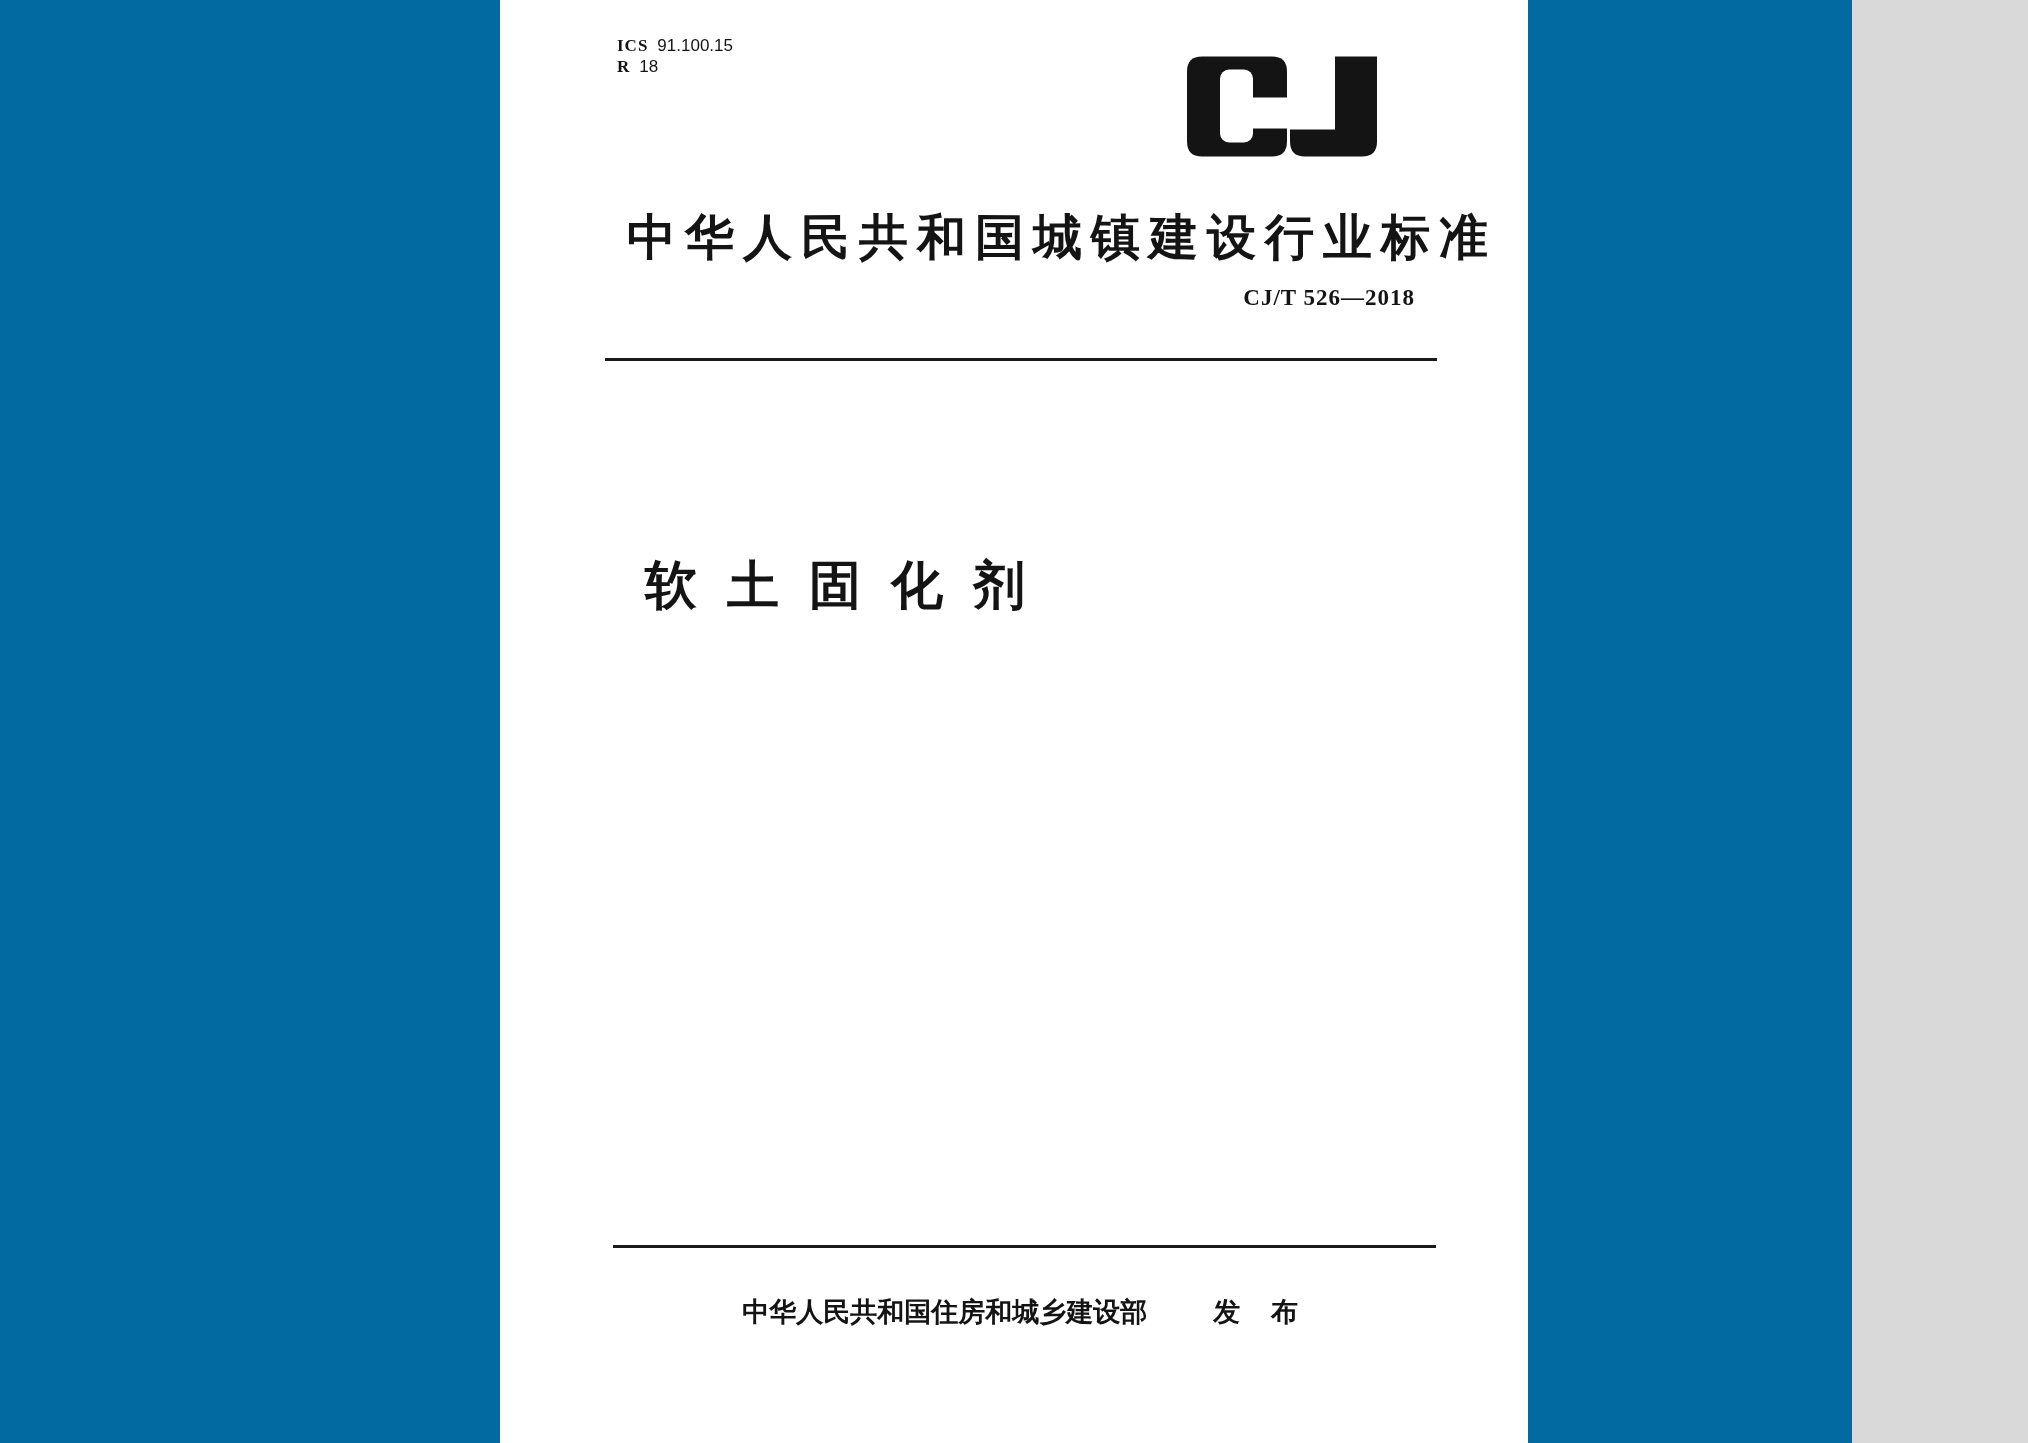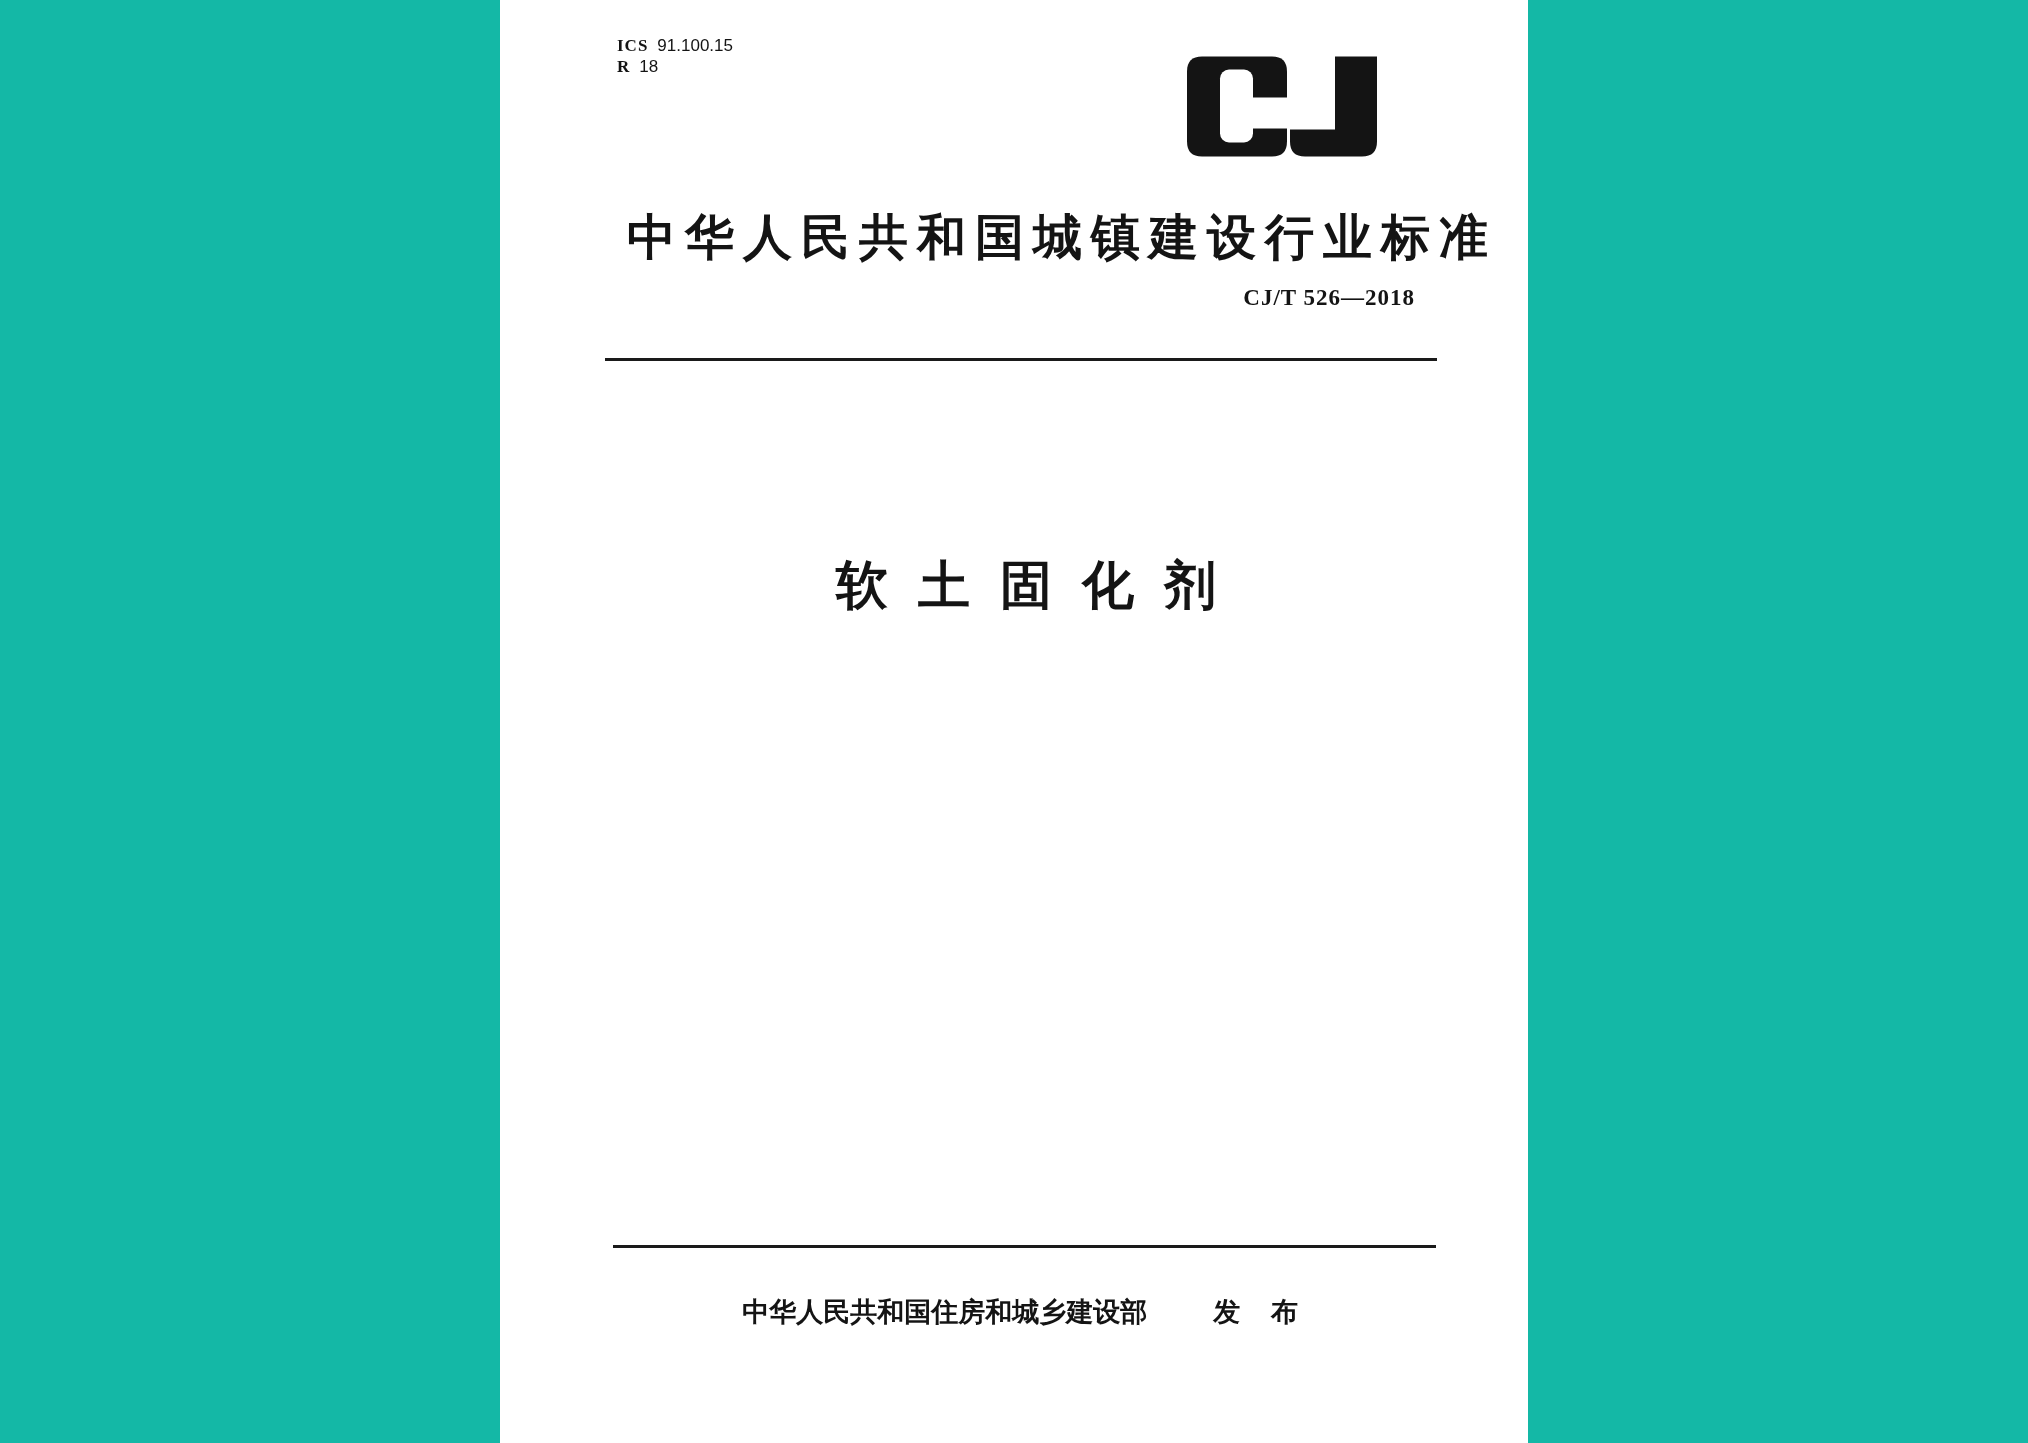--- a/index.html
+++ b/index.html
@@ -1,18 +1,18 @@
 <!DOCTYPE html>
 <html><head>
 <meta charset="utf-8">
 <style>
   html,body{margin:0;padding:0;background:#d9d9d9;}
   .canvas{
-    position:relative;width:2028px;height:1443px;overflow:hidden;
-    background:#14b8a6;
+    position:relative;width:1852px;height:1443px;overflow:hidden;
+    background:#0369a1;
     font-family:"Liberation Sans","DejaVu Sans",sans-serif;
     color:#141414;
   }
   .page{
     position:absolute;left:500px;top:0;width:1028px;height:1443px;
     background:#ffffff;
   }
   
   .ics-block{position:absolute;left:117px;top:35px;line-height:21px;font-size:17px;}
   .ics-line .lbl{font-family:"Liberation Serif","DejaVu Serif",serif;font-weight:bold;letter-spacing:1px;}
@@ -26,21 +26,21 @@
     position:absolute;right:113px;top:285px;
     font-family:"Liberation Serif","DejaVu Serif",serif;
     font-weight:bold;font-size:23px;letter-spacing:1px;white-space:nowrap;
   }
   .rule{position:absolute;background:#1a1a1a;}
   .rule-top{left:105px;top:358px;width:832px;height:3px;}
   .rule-bottom{left:113px;top:1245px;width:823px;height:3px;}
   
   .col{position:absolute;left:115px;width:822px;}
   .main-title{
-    top:551px;text-align:center;
+    top:551px;text-align:left;
     font-size:52px;font-weight:bold;letter-spacing:30px;text-indent:30px;
     white-space:nowrap;
   }
   .sub-title{
     top:643px;text-align:center;
     font-family:"Liberation Serif","DejaVu Serif",serif;
     font-weight:bold;font-size:25px;letter-spacing:1px;word-spacing:5px;
   }
   
   .dates{

